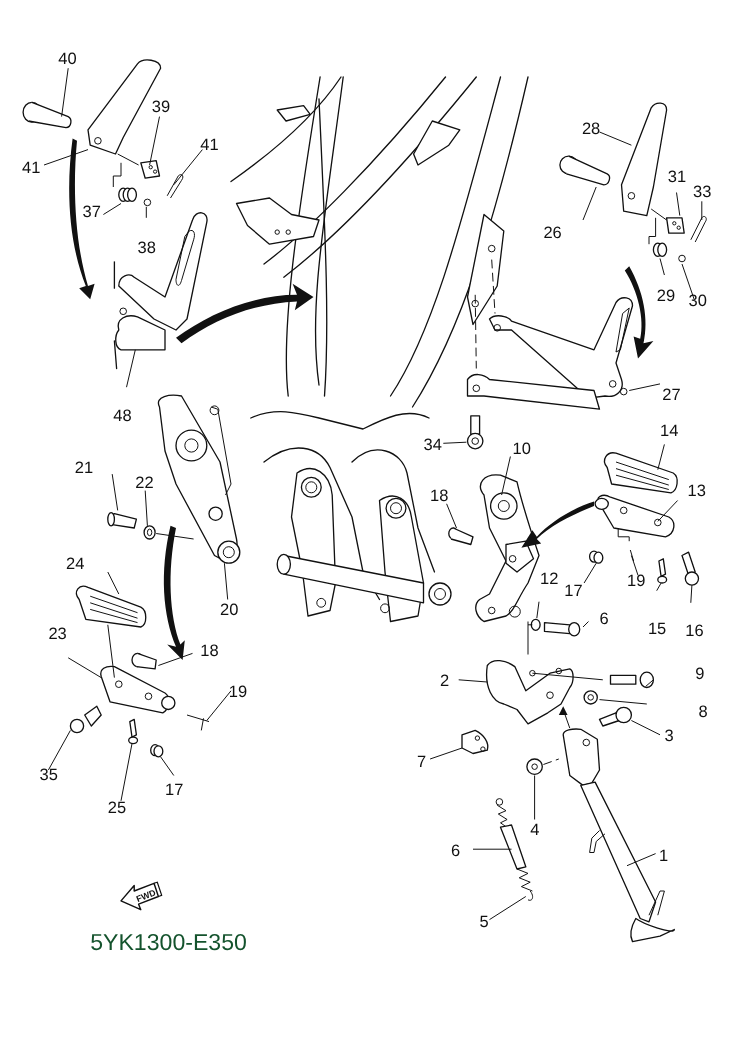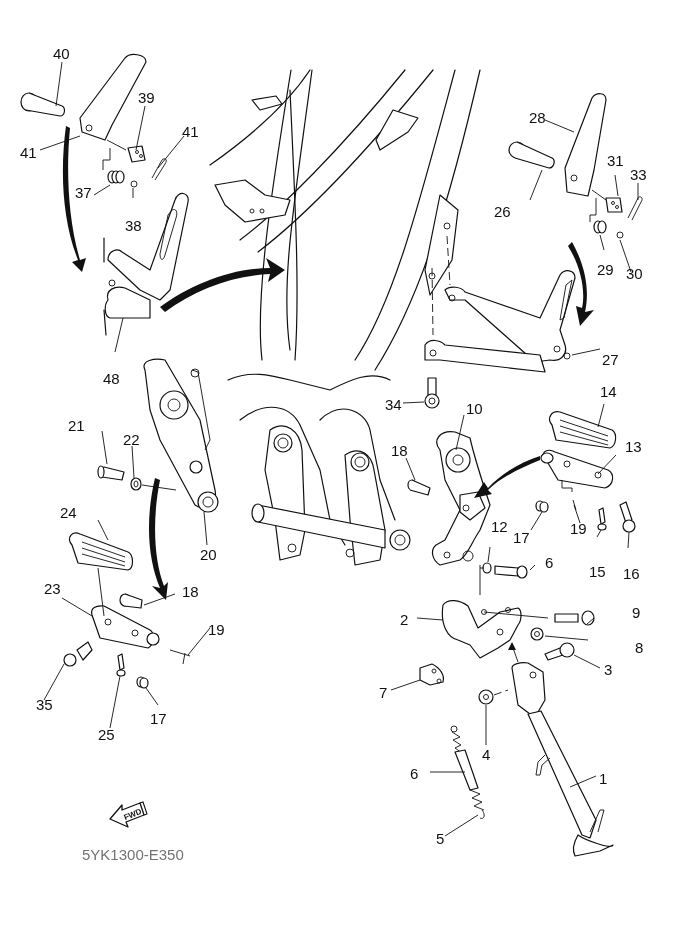--- a/index.html
+++ b/index.html
@@ -2,21 +2,21 @@
 <html><head>
 <meta charset="utf-8">
 <style>
   html, body { margin: 0; padding: 0; background: #ffffff; }
   body { width: 674px; height: 948px; position: relative; overflow: hidden;
          font-family: "Liberation Sans", sans-serif; }
   #stage { position: absolute; left: 0; top: 0; width: 674px; height: 948px; }
   svg.art { position: absolute; left: 0; top: 0; }
   .lbl { position: absolute; font-size: 15px; color: #111; line-height: 1; white-space: nowrap;
          font-family: "Liberation Sans", sans-serif; text-align: right; }
-  .code { position: absolute; left: 82px; top: 846px; font-size: 15px; color: #737373;
+  .code { position: absolute; left: 82px; top: 846px; font-size: 21px; color: #14532d;
           font-family: "Liberation Sans", sans-serif; }
   .fwd { position: absolute; left: 108px; top: 795px; }
   .s { fill: none; stroke: #111; stroke-width: 1.2; stroke-linejoin: round; stroke-linecap: round; }
   .f { fill: #fff; stroke: #111; stroke-width: 1.2; stroke-linejoin: round; }
   .t { fill: none; stroke: #111; stroke-width: 0.9; }
   .d { fill: none; stroke: #111; stroke-width: 0.9; stroke-dasharray: 8 4; }
   .arr { fill: #111; stroke: none; }
 </style>
 </head>
 <body>
@@ -333,21 +333,21 @@
 <div class="lbl" style="left:623px;top:566px">16</div>
 <div class="lbl" style="left:513px;top:530px">17</div>
 <div class="lbl" style="left:150px;top:711px">17</div>
 <div class="lbl" style="left:391px;top:443px">18</div>
 <div class="lbl" style="left:182px;top:584px">18</div>
 <div class="lbl" style="left:570px;top:521px">19</div>
 <div class="lbl" style="left:208px;top:622px">19</div>
 <div class="lbl" style="left:200px;top:547px">20</div>
 <div class="lbl" style="left:68px;top:418px">21</div>
 <div class="lbl" style="left:123px;top:432px">22</div>
-<div class="lbl" style="left:44px;top:581px">23</div>
+<div class="lbl" style="left:44px;top:569px">23</div>
 <div class="lbl" style="left:60px;top:505px">24</div>
 <div class="lbl" style="left:98px;top:727px">25</div>
 <div class="lbl" style="left:36px;top:697px">35</div>
 <div class="lbl" style="left:602px;top:352px">27</div>
 <div class="lbl" style="left:529px;top:110px">28</div>
 <div class="lbl" style="left:597px;top:262px">29</div>
 <div class="lbl" style="left:626px;top:266px">30</div>
 <div class="lbl" style="left:607px;top:153px">31</div>
 <div class="lbl" style="left:494px;top:204px">26</div>
 <div class="lbl" style="left:630px;top:167px">33</div>

